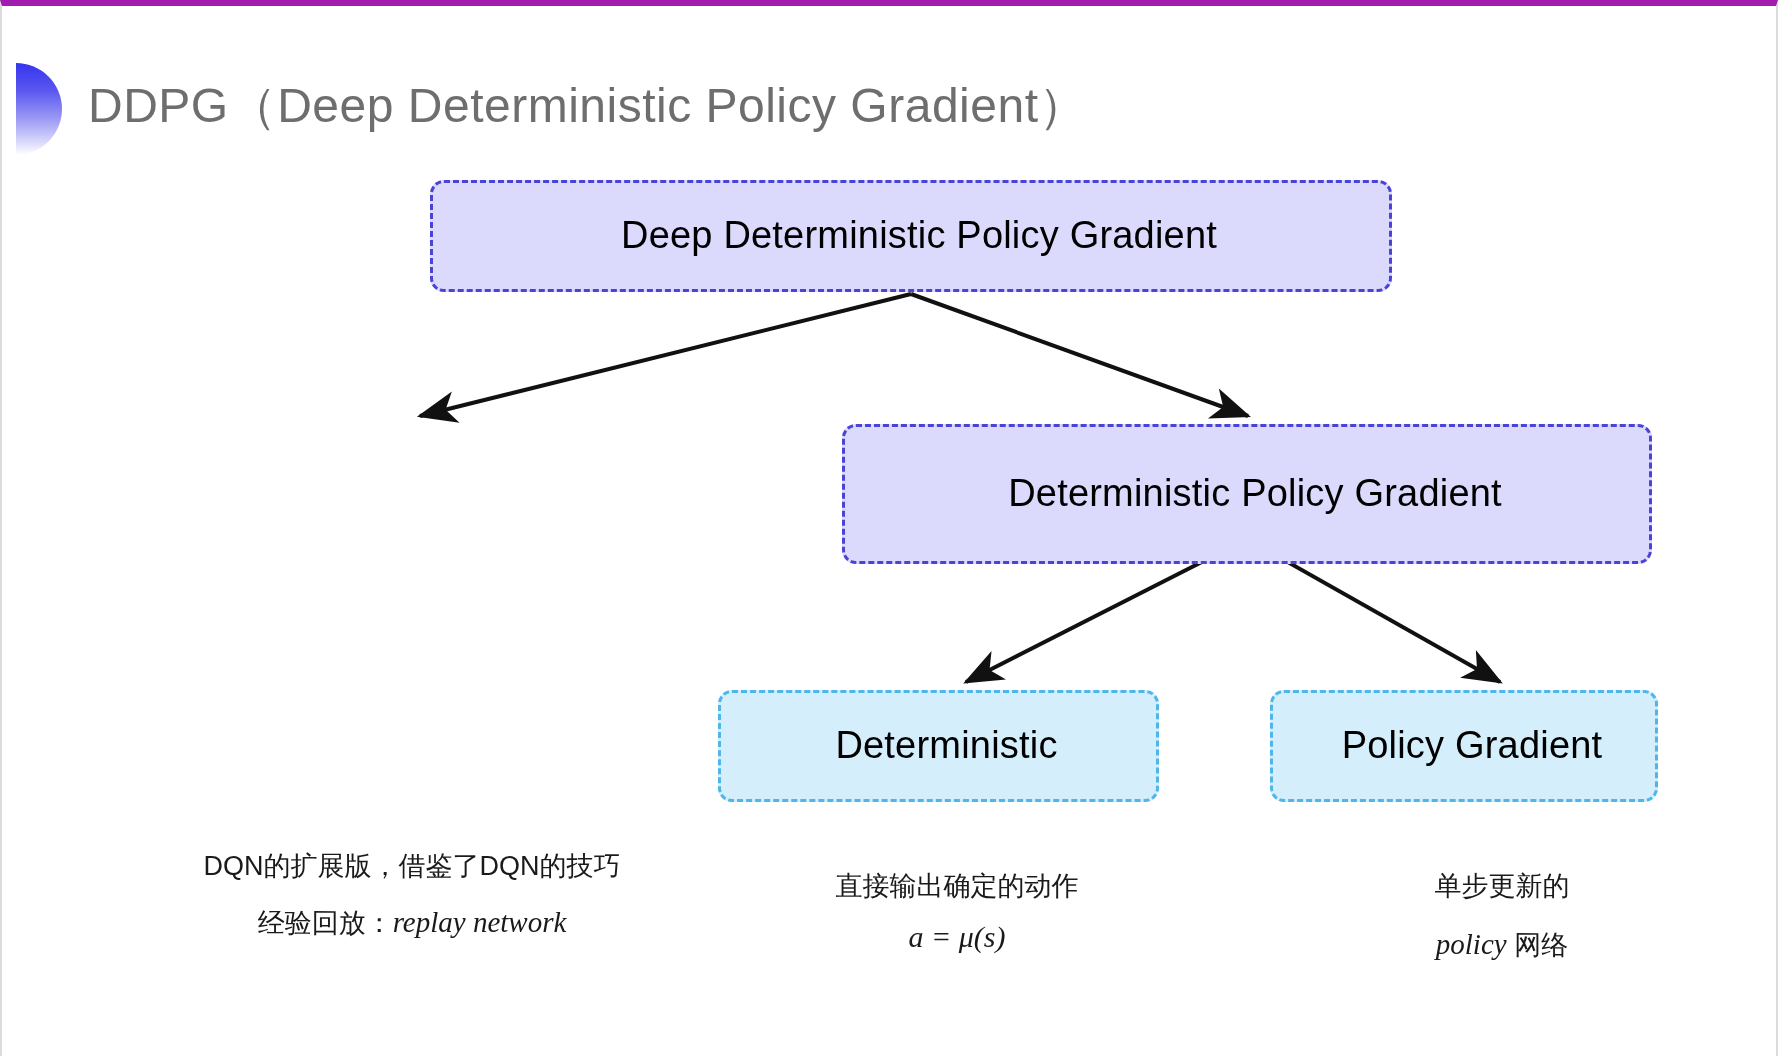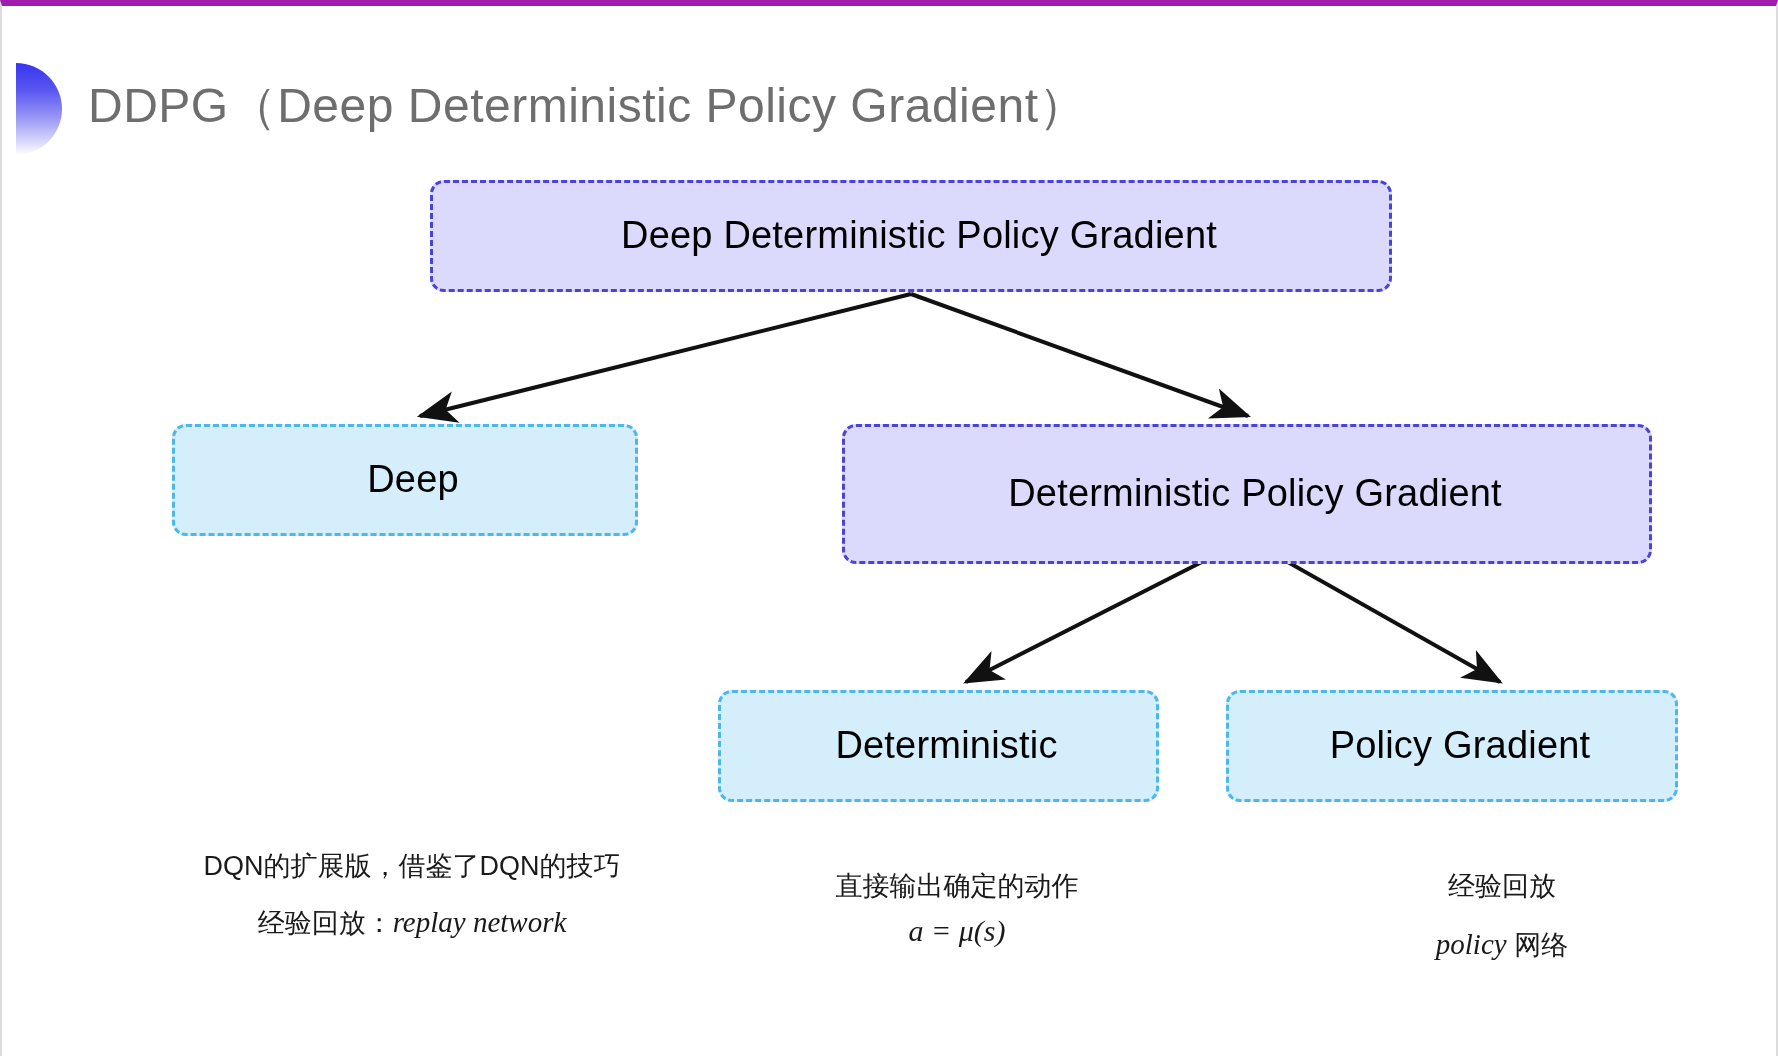--- a/index.html
+++ b/index.html
@@ -90,21 +90,21 @@
     font-size: 38px;
     font-weight: 400;
     letter-spacing: 0.2px;
   }
 
   
   #node-root      { left: 428px;  top: 174px; width: 962px;  height: 112px; }
   #node-deep      { left: 170px;  top: 418px; width: 466px;  height: 112px; }
   #node-dpg       { left: 840px;  top: 418px; width: 810px;  height: 140px; }
   #node-det       { left: 716px;  top: 684px; width: 441px;  height: 112px; }
-  #node-pg        { left: 1224px; top: 684px; width: 452px;  height: 112px; }
+  #node-pg        { left: 1268px; top: 684px; width: 388px;  height: 112px; }
 
   
   .annot {
     position: absolute;
     color: #1a1a1a;
     text-align: center;
     line-height: 1.55;
   }
   .annot-line {
     white-space: nowrap;
@@ -122,21 +122,21 @@
     font-style: italic;
     font-size: 30px;
   }
 
   #annot-left   { left: 120px;  top: 840px; width: 580px; }
   #annot-left .annot-line:nth-child(1) { }
   #annot-left .annot-line:nth-child(2),
   #annot-left .annot-line:nth-child(3) { text-align: center; margin-top: 12px; }
 
   #annot-mid    { left: 705px;  top: 860px; width: 500px; }
-  #annot-mid .annot-line + .annot-line { }
+  #annot-mid .annot-line + .annot-line { margin-top: 6px; }
 
   #annot-right  { left: 1255px; top: 860px; width: 490px; }
   #annot-right .annot-line + .annot-line { margin-top: 14px; }
 </style>
 </head>
 <body>
 
 <div id="slide">
 
   <div id="deco-halfcircle"></div>
@@ -158,23 +158,20 @@
 
       <line x1="1245" y1="533" x2="964" y2="676" stroke="#111111" stroke-width="4" marker-end="url(#arrowhead)"></line>
 
       <line x1="1245" y1="533" x2="1498" y2="676" stroke="#111111" stroke-width="4" marker-end="url(#arrowhead)"></line>
     </svg>
 
     <div class="node node-purple" id="node-root">
       <span class="node-label">Deep Deterministic Policy Gradient</span>
     </div>
 
-    <div class="node node-blue" id="node-deep">
-      <span class="node-label">Deep</span>
-    </div>
 
     <div class="node node-purple" id="node-dpg">
       <span class="node-label">Deterministic Policy Gradient</span>
     </div>
 
     <div class="node node-blue" id="node-det">
       <span class="node-label">Deterministic</span>
     </div>
 
     <div class="node node-blue" id="node-pg">
@@ -189,19 +186,19 @@
       <span>经验回放：</span><span class="mathish">replay network</span>
     </div>
   </div>
 
   <div class="annot" id="annot-mid">
     <div class="annot-line">直接输出确定的动作</div>
     <div class="annot-line formula">a = μ(s)</div>
   </div>
 
   <div class="annot" id="annot-right">
-    <div class="annot-line">经验回放</div>
+    <div class="annot-line">单步更新的</div>
     <div class="annot-line">
       <span class="mathish">policy</span><span> 网络</span>
     </div>
   </div>
 
 </div>
 
 </body></html>

